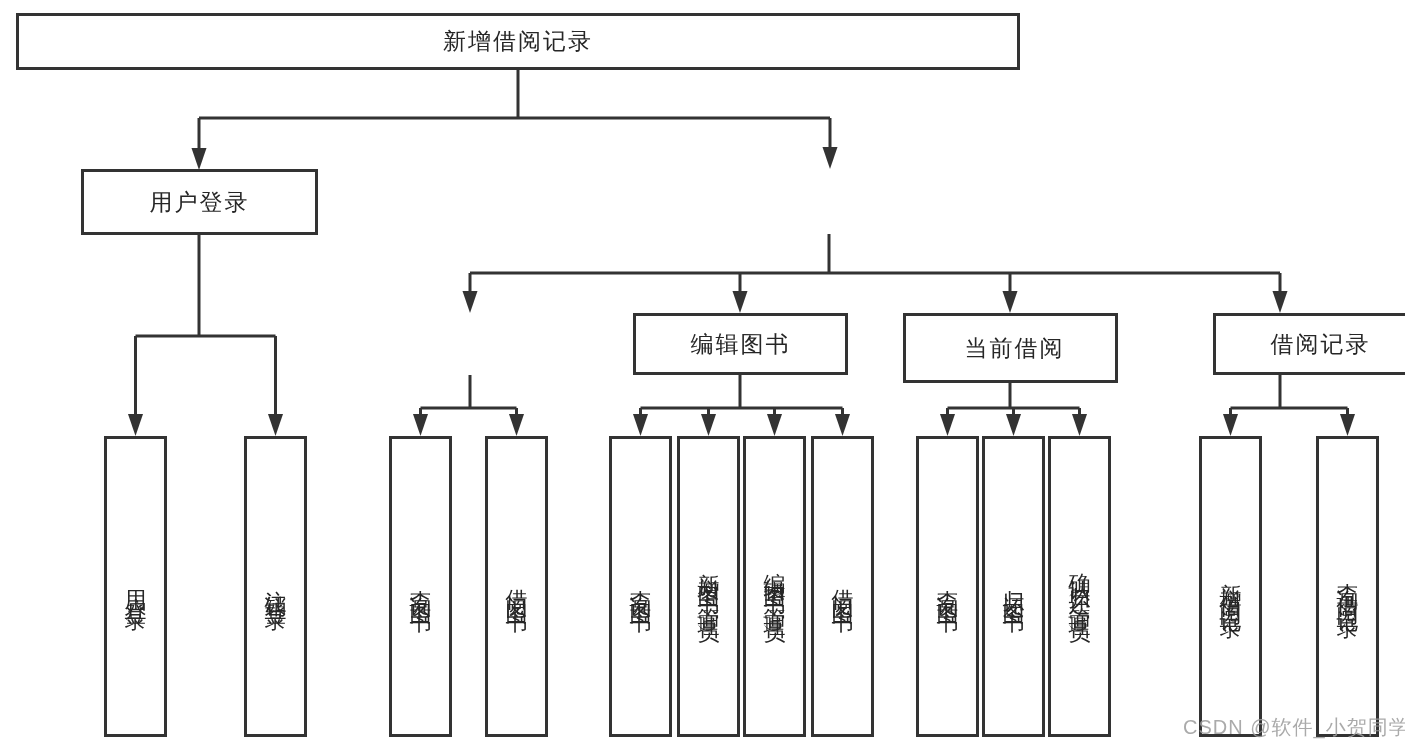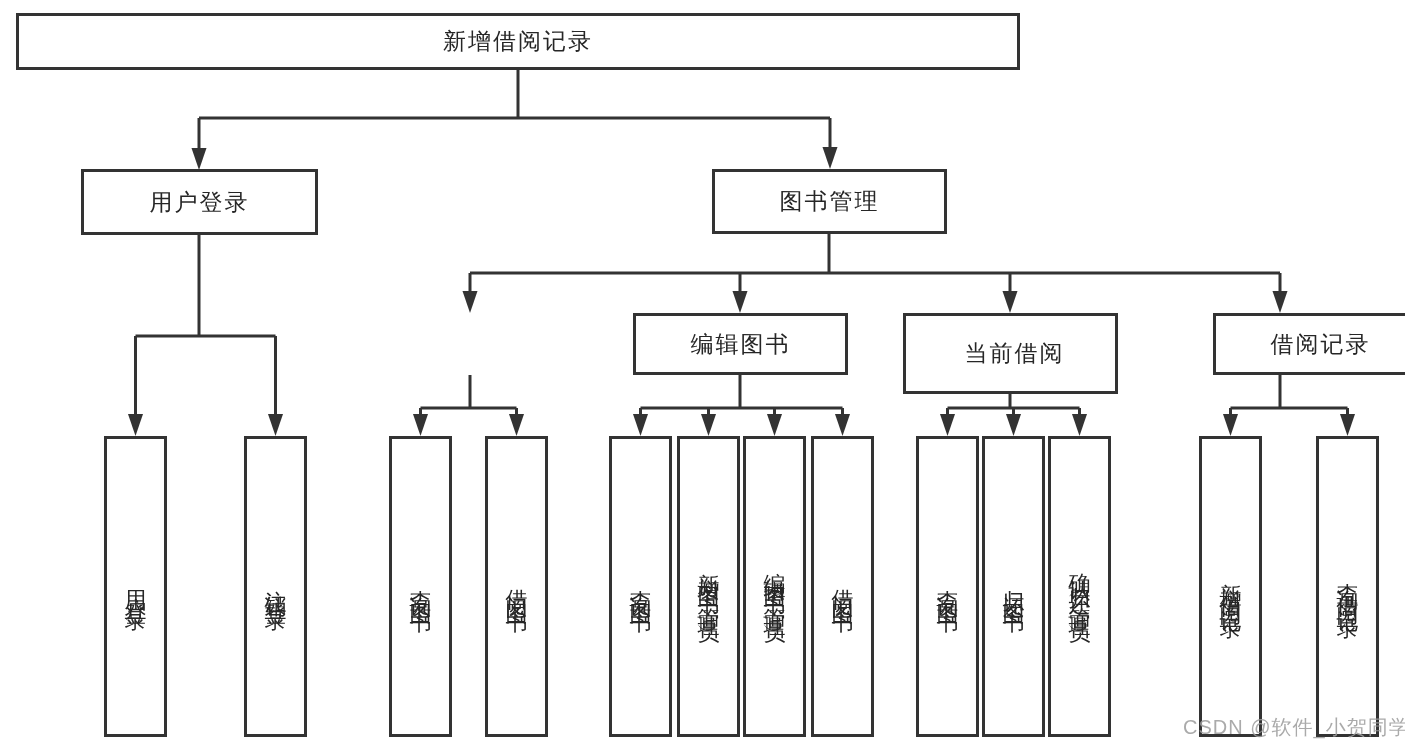--- a/index.html
+++ b/index.html
@@ -118,28 +118,25 @@
     </g>
   </svg>
 
   <div class="node" style="left:16px; top:13px; width:1004px; height:57px;">
     <span class="hlabel">新增借阅记录</span>
   </div>
 
   <div class="node" style="left:81px; top:169px; width:237px; height:66px;">
     <span class="hlabel">用户登录</span>
   </div>
-  <div class="node" style="left:712px; top:169px; width:235px; height:65px;">
-    <span class="hlabel">图书管理</span>
-  </div>
 
   <div class="node" style="left:633px; top:313px; width:215px; height:62px;">
     <span class="hlabel">编辑图书</span>
   </div>
-  <div class="node" style="left:903px; top:313px; width:215px; height:81px;padding-left:8px;">
+  <div class="node" style="left:903px; top:313px; width:215px; height:70px;padding-left:8px;">
     <span class="hlabel">当前借阅</span>
   </div>
   <div class="node" style="left:1173px; top:313px; width:215px; height:62px;margin-left:40px;">
     <span class="hlabel">借阅记录</span>
   </div>
 
   <div class="node vbox" style="left:104px; top:436px; width:63px; height:301px;">
     <span class="vlabel">用户登录</span>
   </div>
   <div class="node vbox" style="left:244px; top:436px; width:63px; height:301px;">

